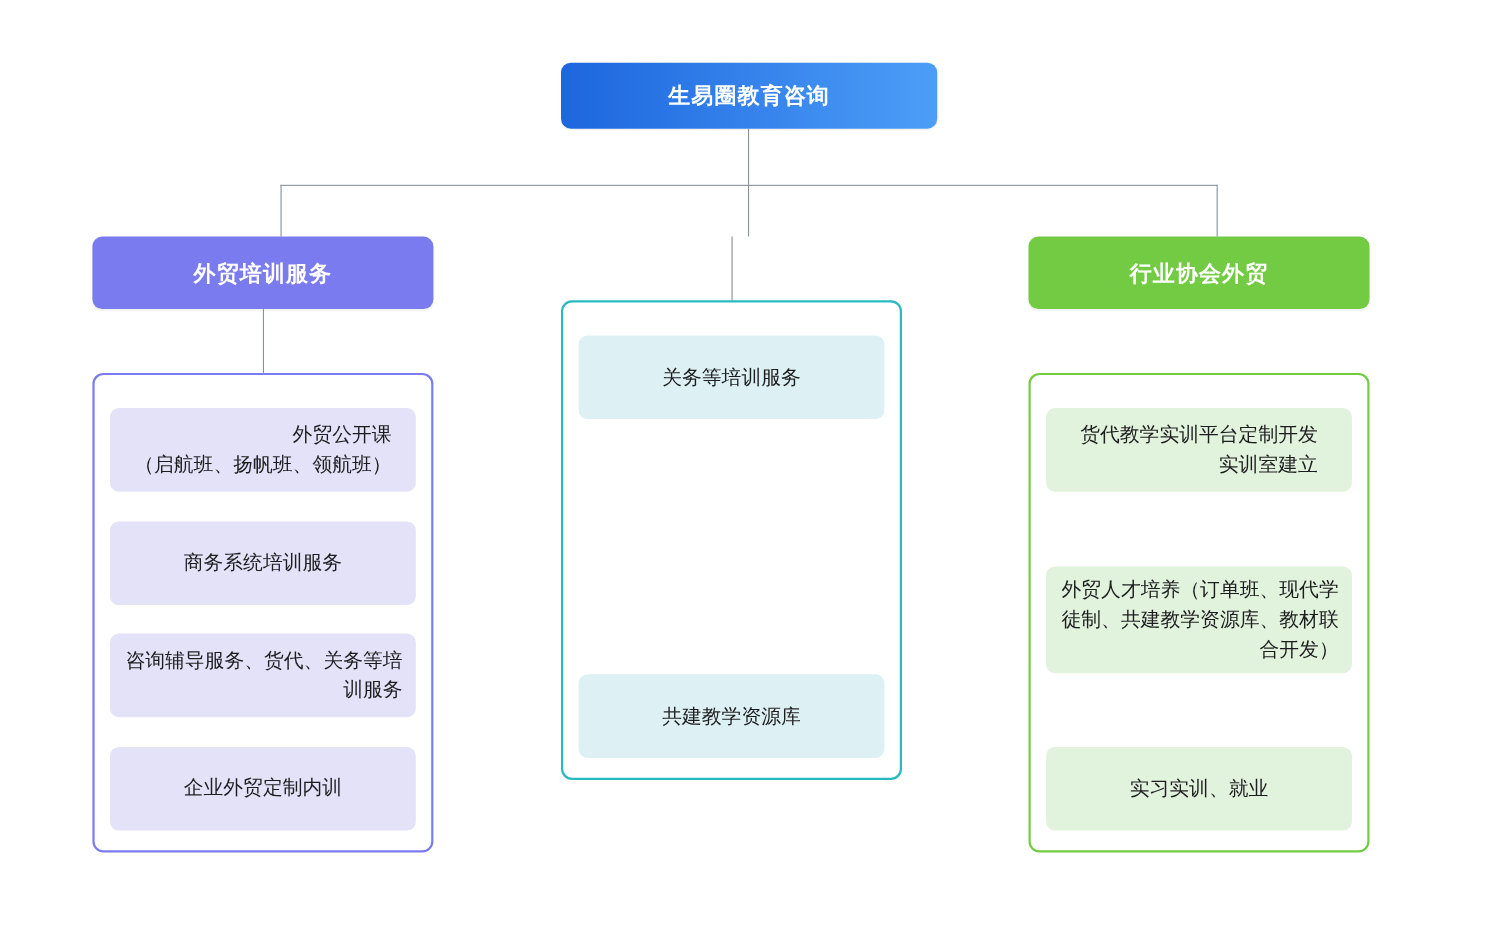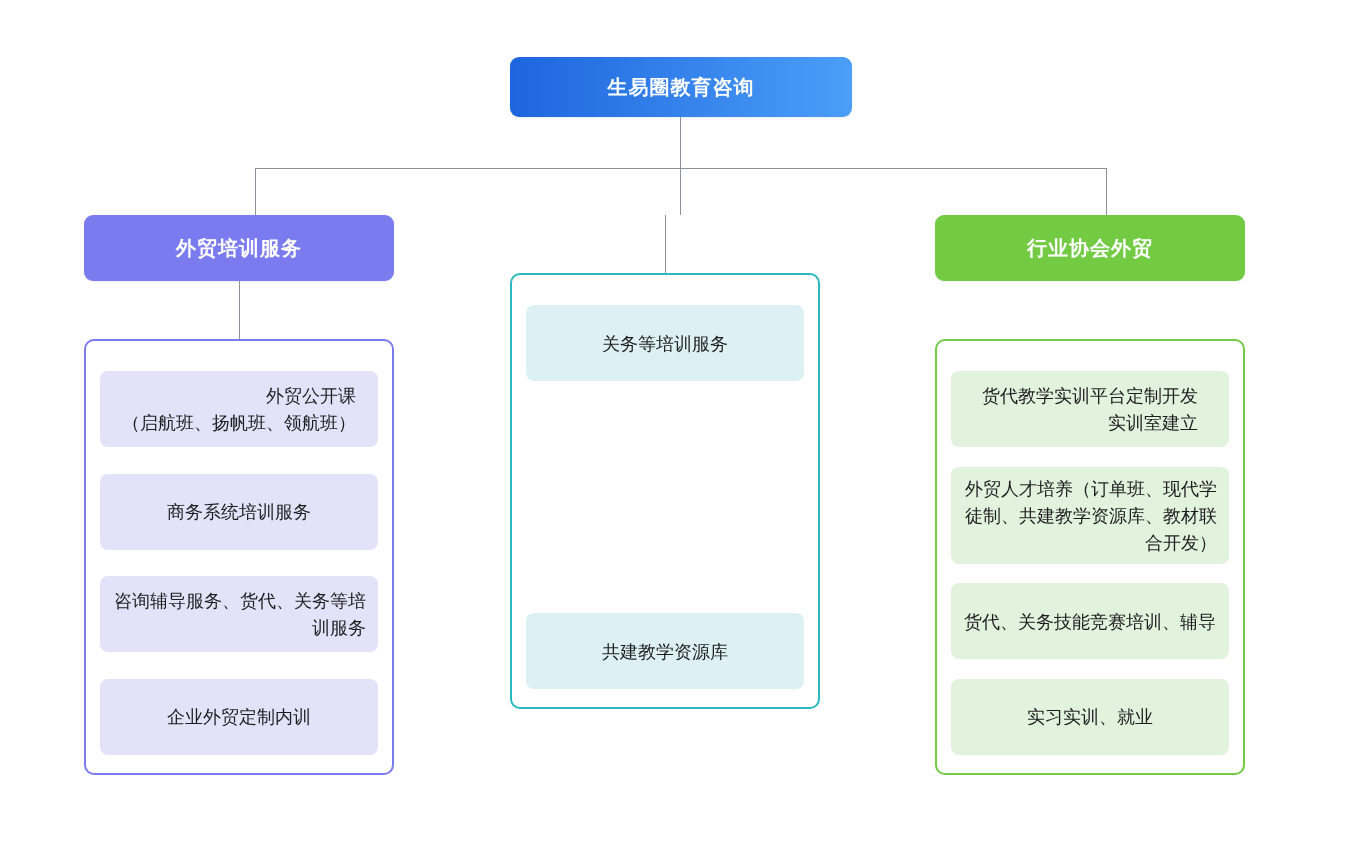--- a/index.html
+++ b/index.html
@@ -125,18 +125,17 @@
 
   <section class="branch branch-2" style="--accent: #73cb44; --tint: #e1f2dd;">
     <div class="branch-header">
       <span>行业协会外贸</span>
     </div>
     <div class="branch-link no-line"></div>
     <div class="branch-container">
       <div class="service-item">货代教学实训平台定制开发
 实训室建立</div>
       <div class="service-item">外贸人才培养（订单班、现代学徒制、共建教学资源库、教材联合开发）</div>
-      <div class="service-item">货代、关务技能竞赛培训、辅导</div>
       <div class="service-item">实习实训、就业</div>
     </div>
   </section>
 
 </div>
 
 </body></html>

